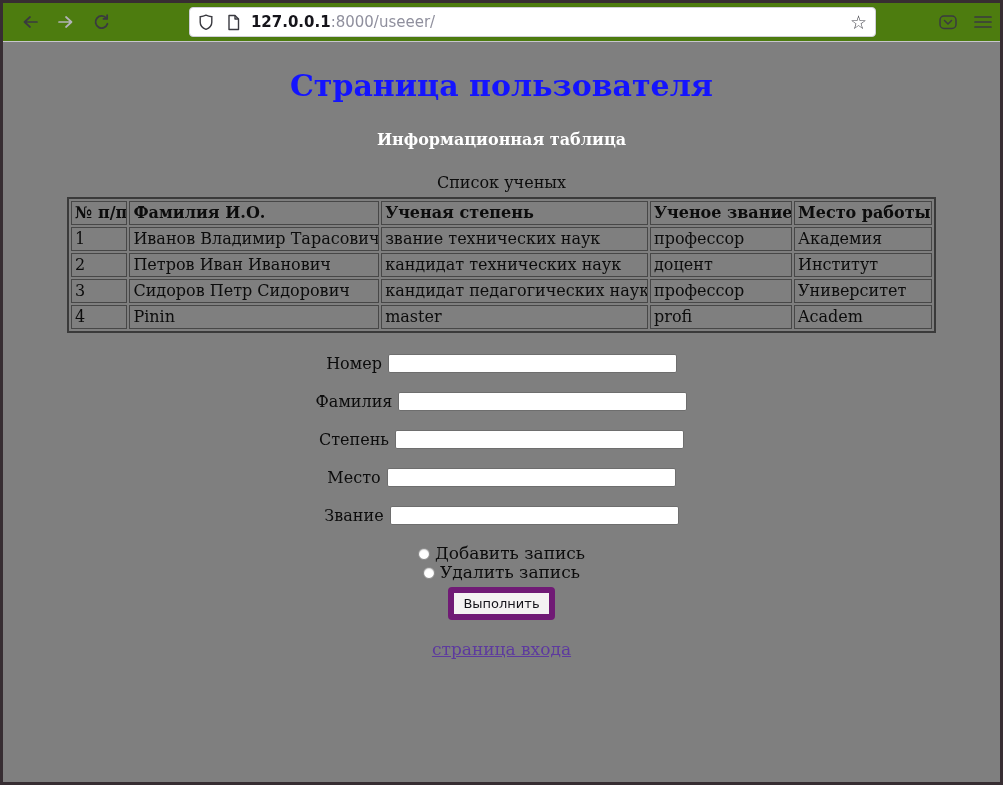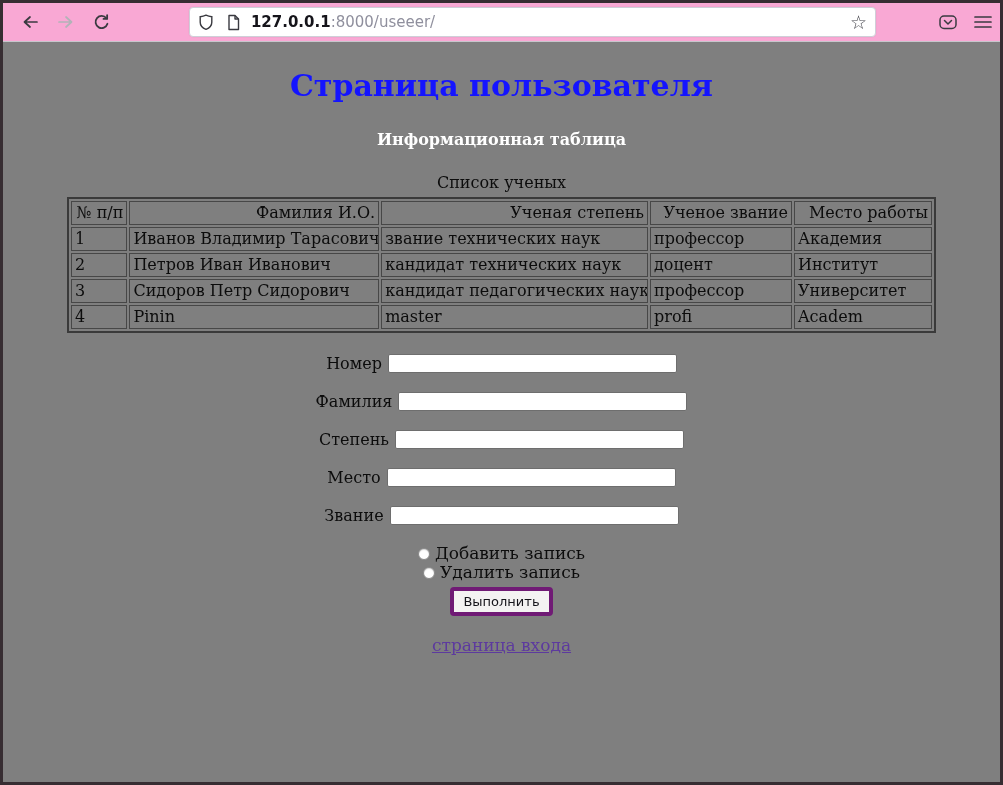--- a/index.html
+++ b/index.html
@@ -8,21 +8,21 @@
     background: #372d32;            
     font-family: "DejaVu Sans", sans-serif;
   }
   .window {
     position: absolute; left: 3px; top: 3px; width: 997px; height: 779px;
     display: flex; flex-direction: column;
   }
 
   
   .toolbar {
-    height: 39px; background: #f9a8d4; border-bottom: 1px solid #c6c6cc;
+    height: 39px; background: #4d7c0f; border-bottom: 1px solid #c6c6cc;
     display: flex; align-items: center; padding: 0 8px 0 14px; flex: 0 0 auto;
   }
   .tb-btn { width: 26px; height: 26px; display: flex; align-items: center; justify-content: center;
     border-radius: 4px; margin-right: 10px; cursor: default; }
   .urlbar {
     margin-left: 64px; width: 688px; height: 30px; background: #ffffff;
     border: 1px solid #cfcfd8; border-radius: 4px;
     display: flex; align-items: center; padding: 0 8px;
     box-shadow: 0 0 0 1px rgba(0,0,0,0.02);
   }
@@ -45,21 +45,21 @@
   .caption { font-size: 16px; margin-bottom: 5px; }
   table.scientists {
     margin: 0 auto; width: 869px; border-collapse: separate; border-spacing: 2px;
     border: 2px solid #3a3a3a; table-layout: fixed;
     font-size: 16px;
   }
   table.scientists th, table.scientists td {
     border: 1px solid #474747; padding: 0 3px; height: 22px; line-height: 22px;
     text-align: left; overflow: hidden; white-space: nowrap;
   }
-  table.scientists th { font-weight: normal; text-align: right; }
+  table.scientists th { font-weight: bold; text-align: left; }
   table.scientists col.c1 { width: 56px; }
   table.scientists col.c2 { width: 248px; }
   table.scientists col.c3 { width: 265px; }
   table.scientists col.c4 { width: 141px; }
   table.scientists col.c5 { width: 137px; }
 
   
   .form { margin-top: 21px; }
   .field-row {
     display: flex; justify-content: center; align-items: center;
@@ -72,21 +72,21 @@
   }
   .radio-group { margin-top: 1px; }
   .radio-row { display: flex; justify-content: center; align-items: center; font-size: 17px; line-height: 19px; text-align: center; }
   .radio-dot {
     width: 12px; height: 12px; border-radius: 50%; background: #ffffff;
     border: 1px solid #8a8a8a; margin-right: 5px; flex: 0 0 auto;
     box-shadow: inset 0 1px 1px rgba(0,0,0,0.15);
   }
   .exec-btn {
     margin-top: 5px; font-family: "DejaVu Sans", sans-serif; font-size: 13px;
-    background: #f4f2f2; border: 4px solid #701a75; border-radius: 4px;
+    background: #f4f2f2; border: 6px solid #701a75; border-radius: 4px;
     padding: 3px 9px; color: #15141a;
   }
   .login-link { display: inline-block; margin-top: 19px; font-size: 17px; text-decoration: underline; }
 </style>
 </head>
 <body>
 
 <div class="window">
 
   <div class="toolbar">

